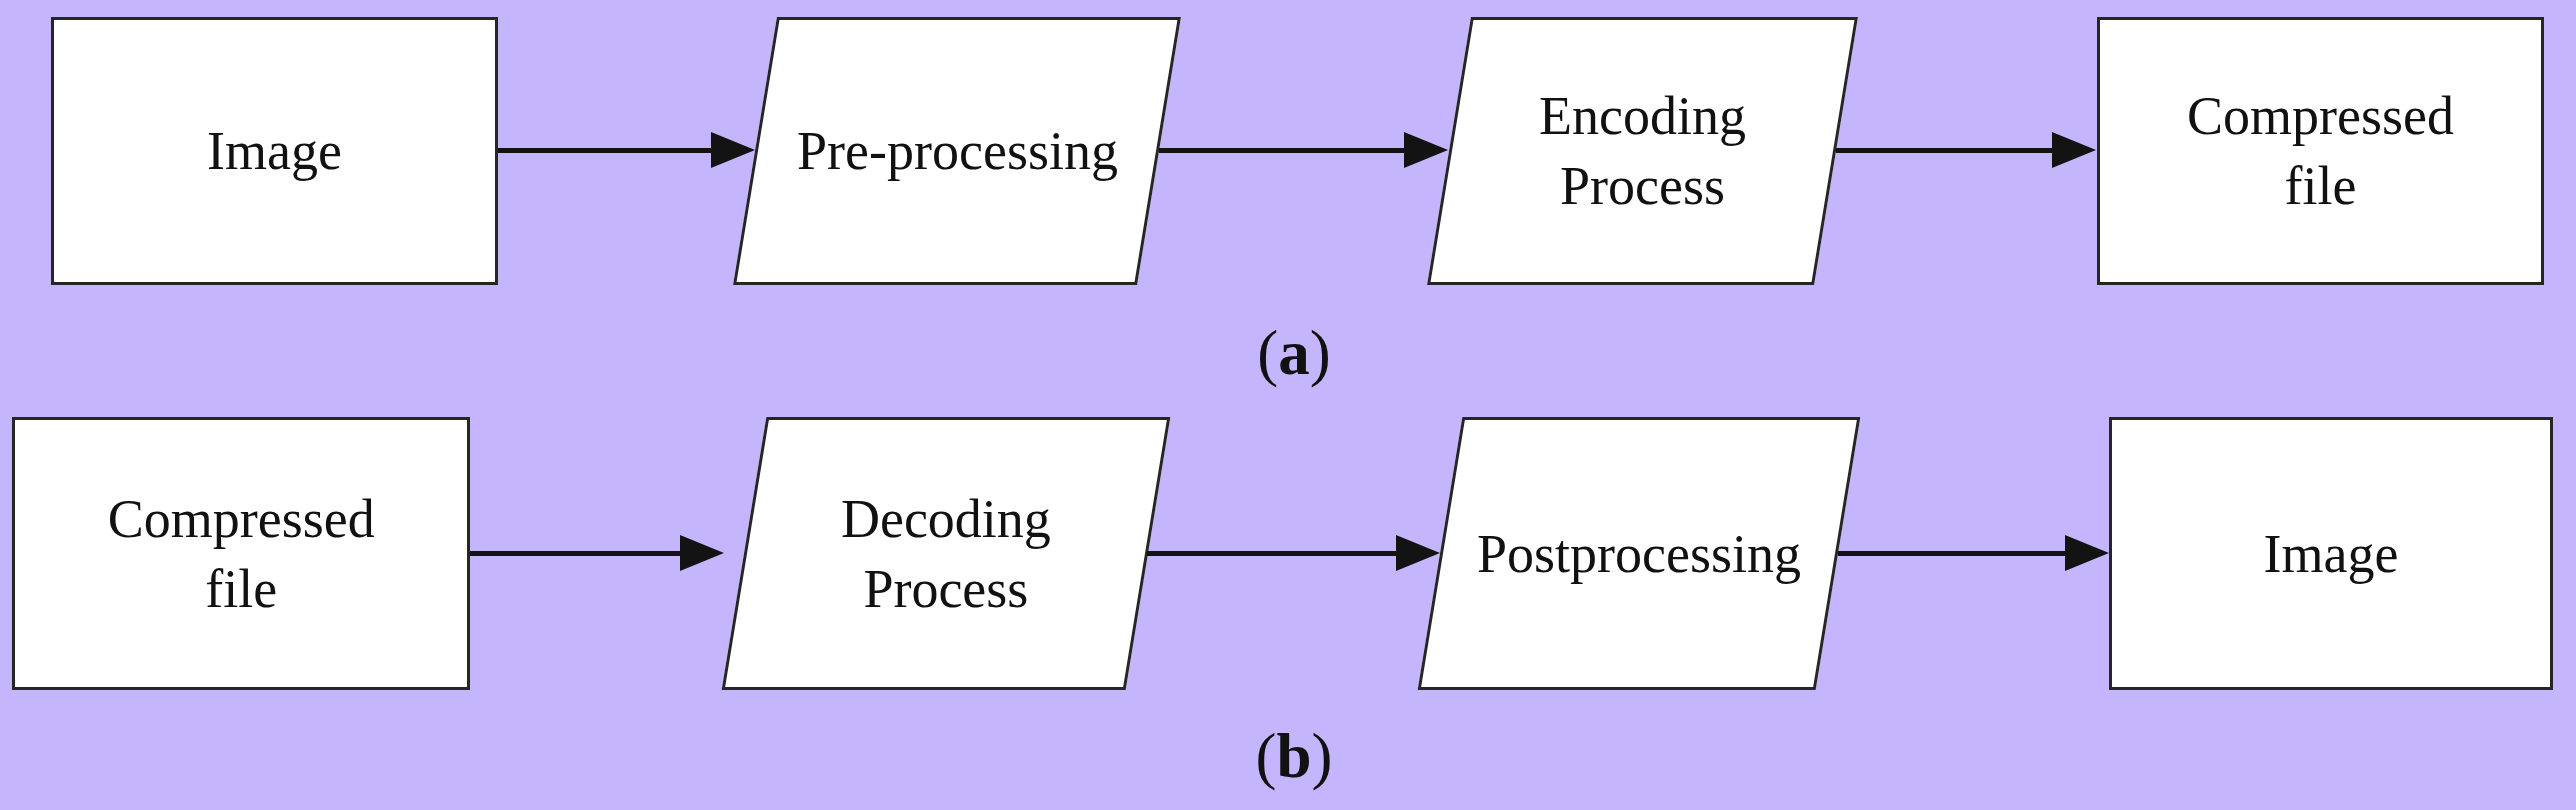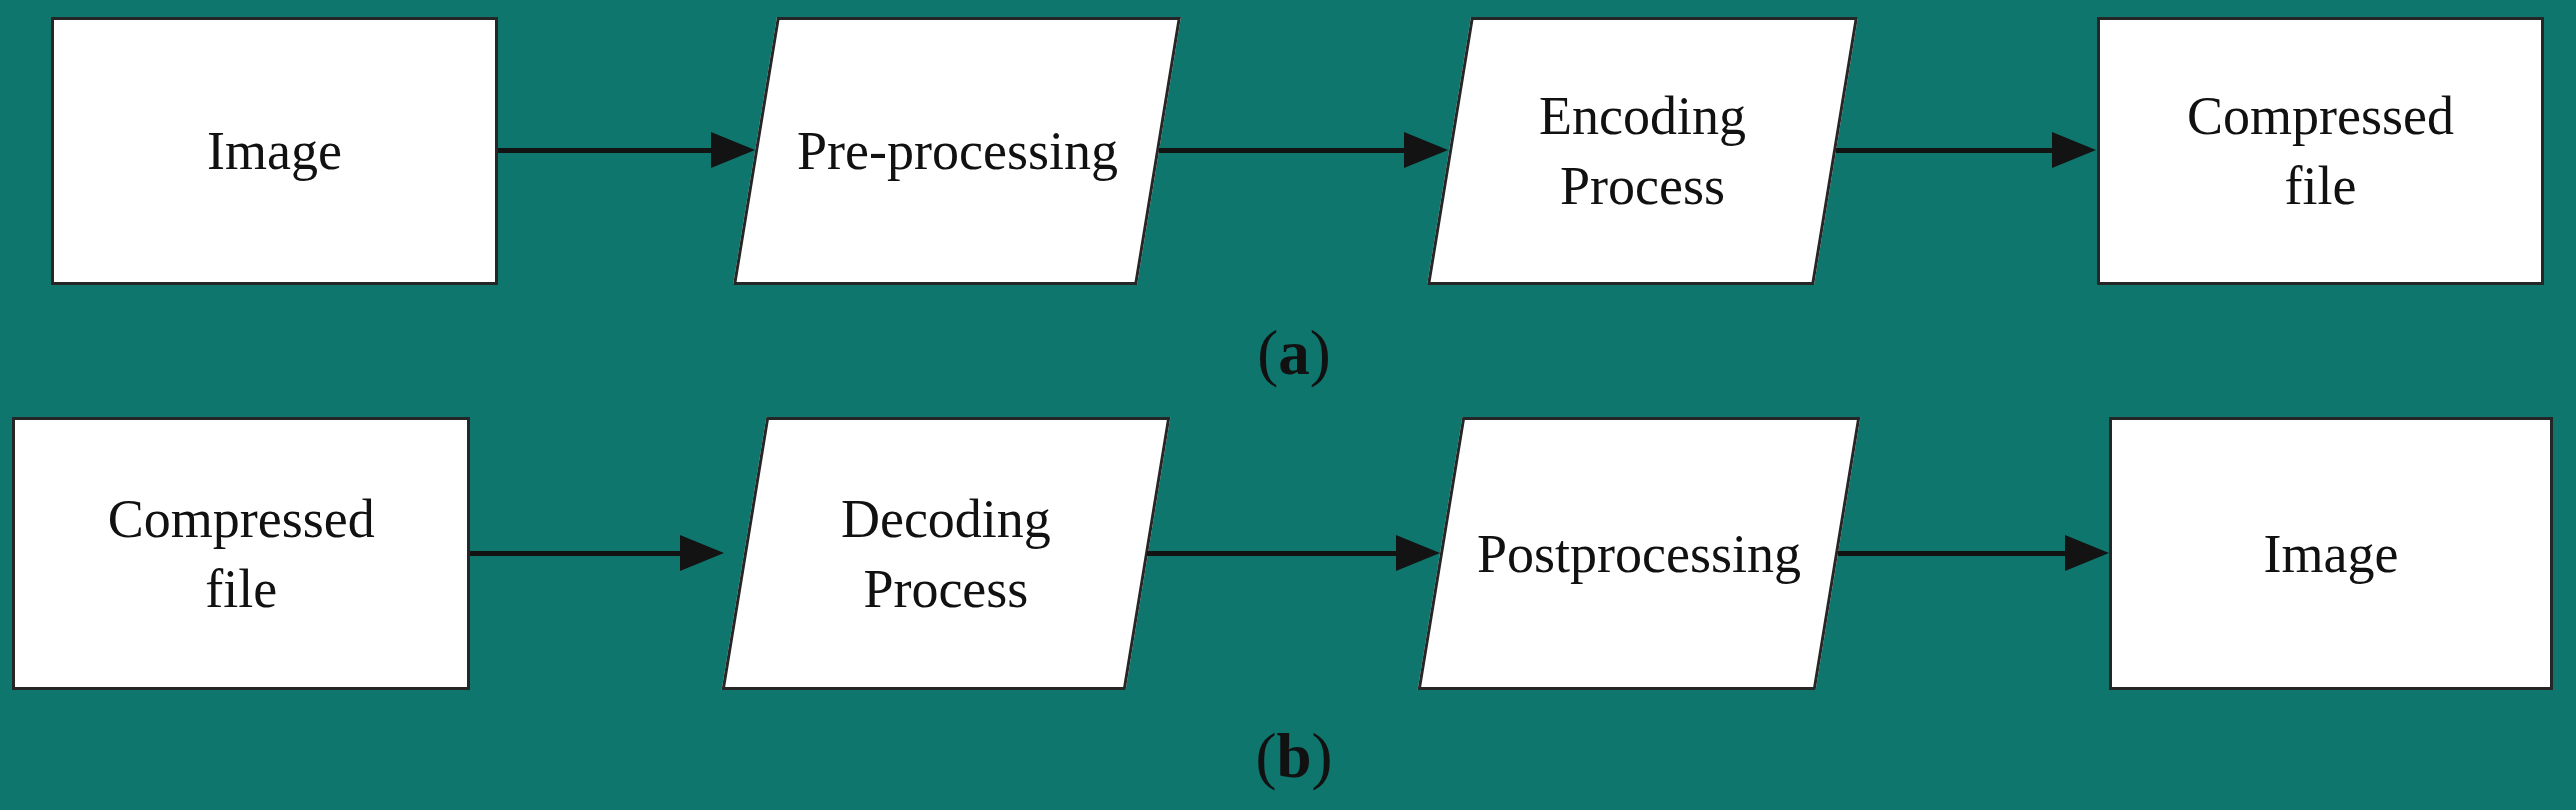--- a/index.html
+++ b/index.html
@@ -1,17 +1,17 @@
 <!DOCTYPE html>
 <html style="font-size:12.3px"><head>
 <meta charset="utf-8">
 <style>
   html, body { margin:0; padding:0; background:#ffffff; }
   .figure {
-    position:relative; width:2576px; height:811px; background:#0f766e;
+    position:relative; width:2576px; height:811px; background:#c4b5fd;
     font-family:"Liberation Serif","DejaVu Serif",serif; color:#111111;
     overflow:hidden;
   }
   .node {
     position:absolute; box-sizing:border-box; background:#ffffff;
     border:3.1px solid #262626; display:flex; align-items:center; justify-content:center;
   }
   .node .label {
     display:flex; flex-direction:column; align-items:center; justify-content:center;
     font-size:54px; line-height:70px; text-align:center; white-space:nowrap;

